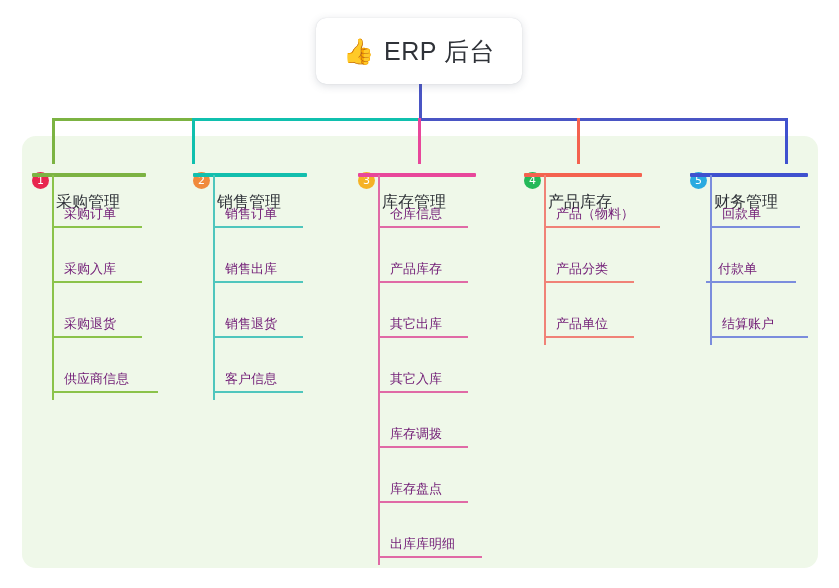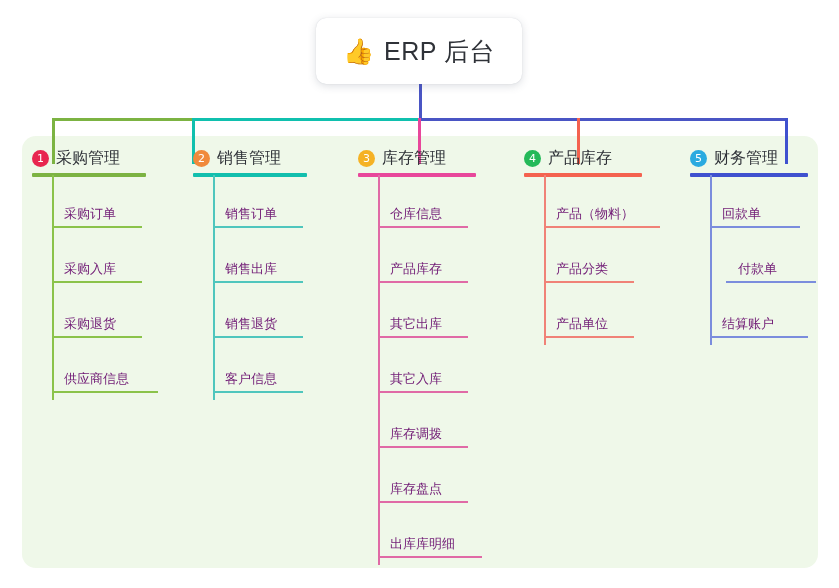--- a/index.html
+++ b/index.html
@@ -48,21 +48,21 @@
     display:flex;align-items:center;gap:7px;
     white-space:nowrap;
   }
   .badge{
     width:17px;height:17px;border-radius:50%;
     color:#fff;font-size:11px;
     display:flex;align-items:center;justify-content:center;
     flex:0 0 auto;
     font-family:"DejaVu Sans",sans-serif;
   }
-  .col-title{font-size:16px;color:#2f3238;}
+  .col-title{font-size:16px;color:#2f3238;margin-top:44px;}
   .head-rule{position:absolute;height:4px;border-radius:1px;}
   .spine{position:absolute;width:2px;}
 
   .leaf{position:absolute;}
   .leaf-label{
     position:absolute;bottom:5px;left:12px;
     font-size:13px;color:#701a75;white-space:nowrap;
   }
   .leaf-rule{position:absolute;left:0;bottom:0;height:2px;}
 </style>
@@ -207,21 +207,21 @@
       <span class="badge" style="background:#2aaae0;">5</span>
       <span class="col-title">财务管理</span>
     </div>
     <div class="head-rule" style="left:0;top:25px;width:118px;background:#3f51cf;"></div>
     <div class="spine" style="left:20px;top:27px;height:170px;background:#7b8ddd;"></div>
 
     <div class="leaf" style="left:20px;top:40px;width:90px;height:40px;">
       <span class="leaf-label">回款单</span>
       <span class="leaf-rule" style="width:90px;background:#7b8ddd;"></span>
     </div>
-    <div class="leaf" style="left:36px;top:95px;width:90px;height:40px;padding-left:24px;">
+    <div class="leaf" style="left:16px;top:95px;width:90px;height:40px;padding-left:24px;">
       <span class="leaf-label">付款单</span>
       <span class="leaf-rule" style="width:90px;background:#7b8ddd;"></span>
     </div>
     <div class="leaf" style="left:20px;top:150px;width:98px;height:40px;">
       <span class="leaf-label">结算账户</span>
       <span class="leaf-rule" style="width:98px;background:#7b8ddd;"></span>
     </div>
   </div>
 
 </div>

